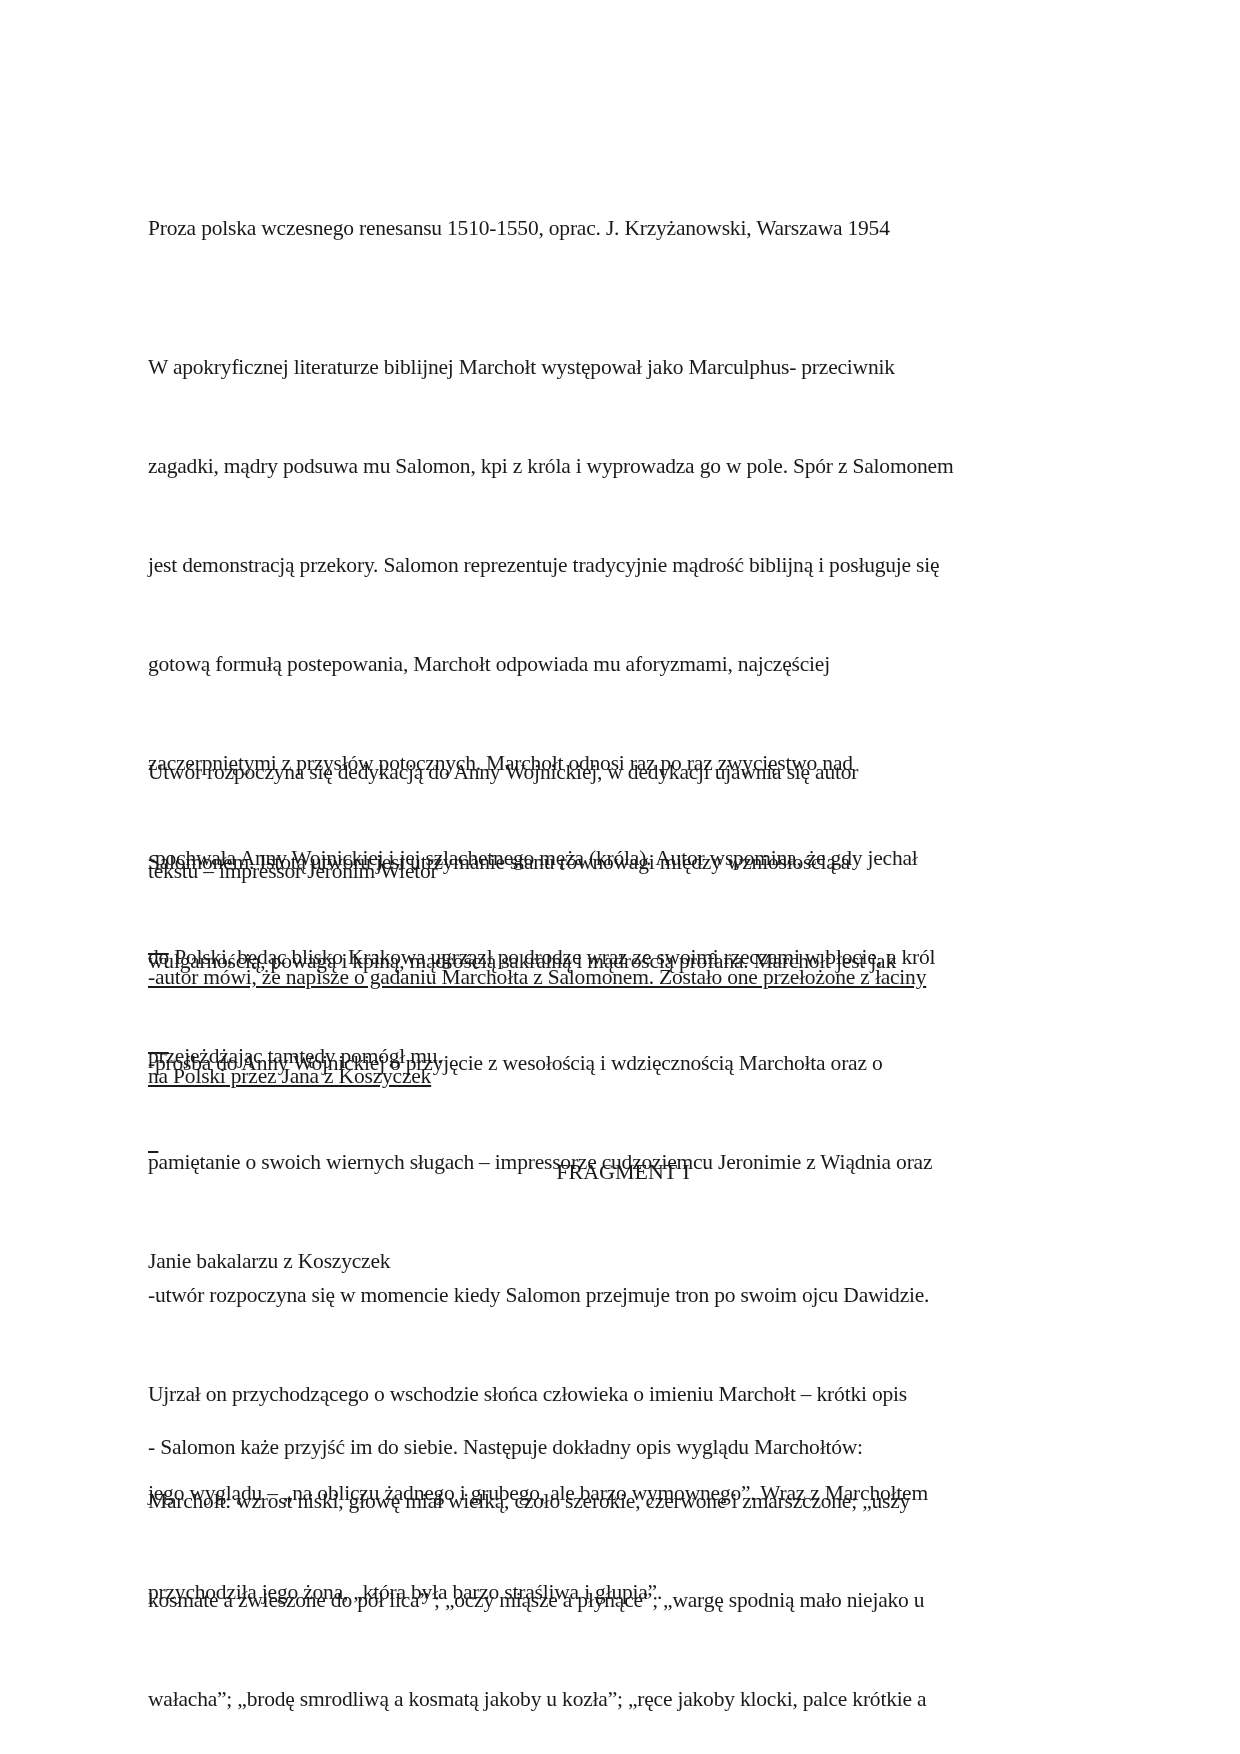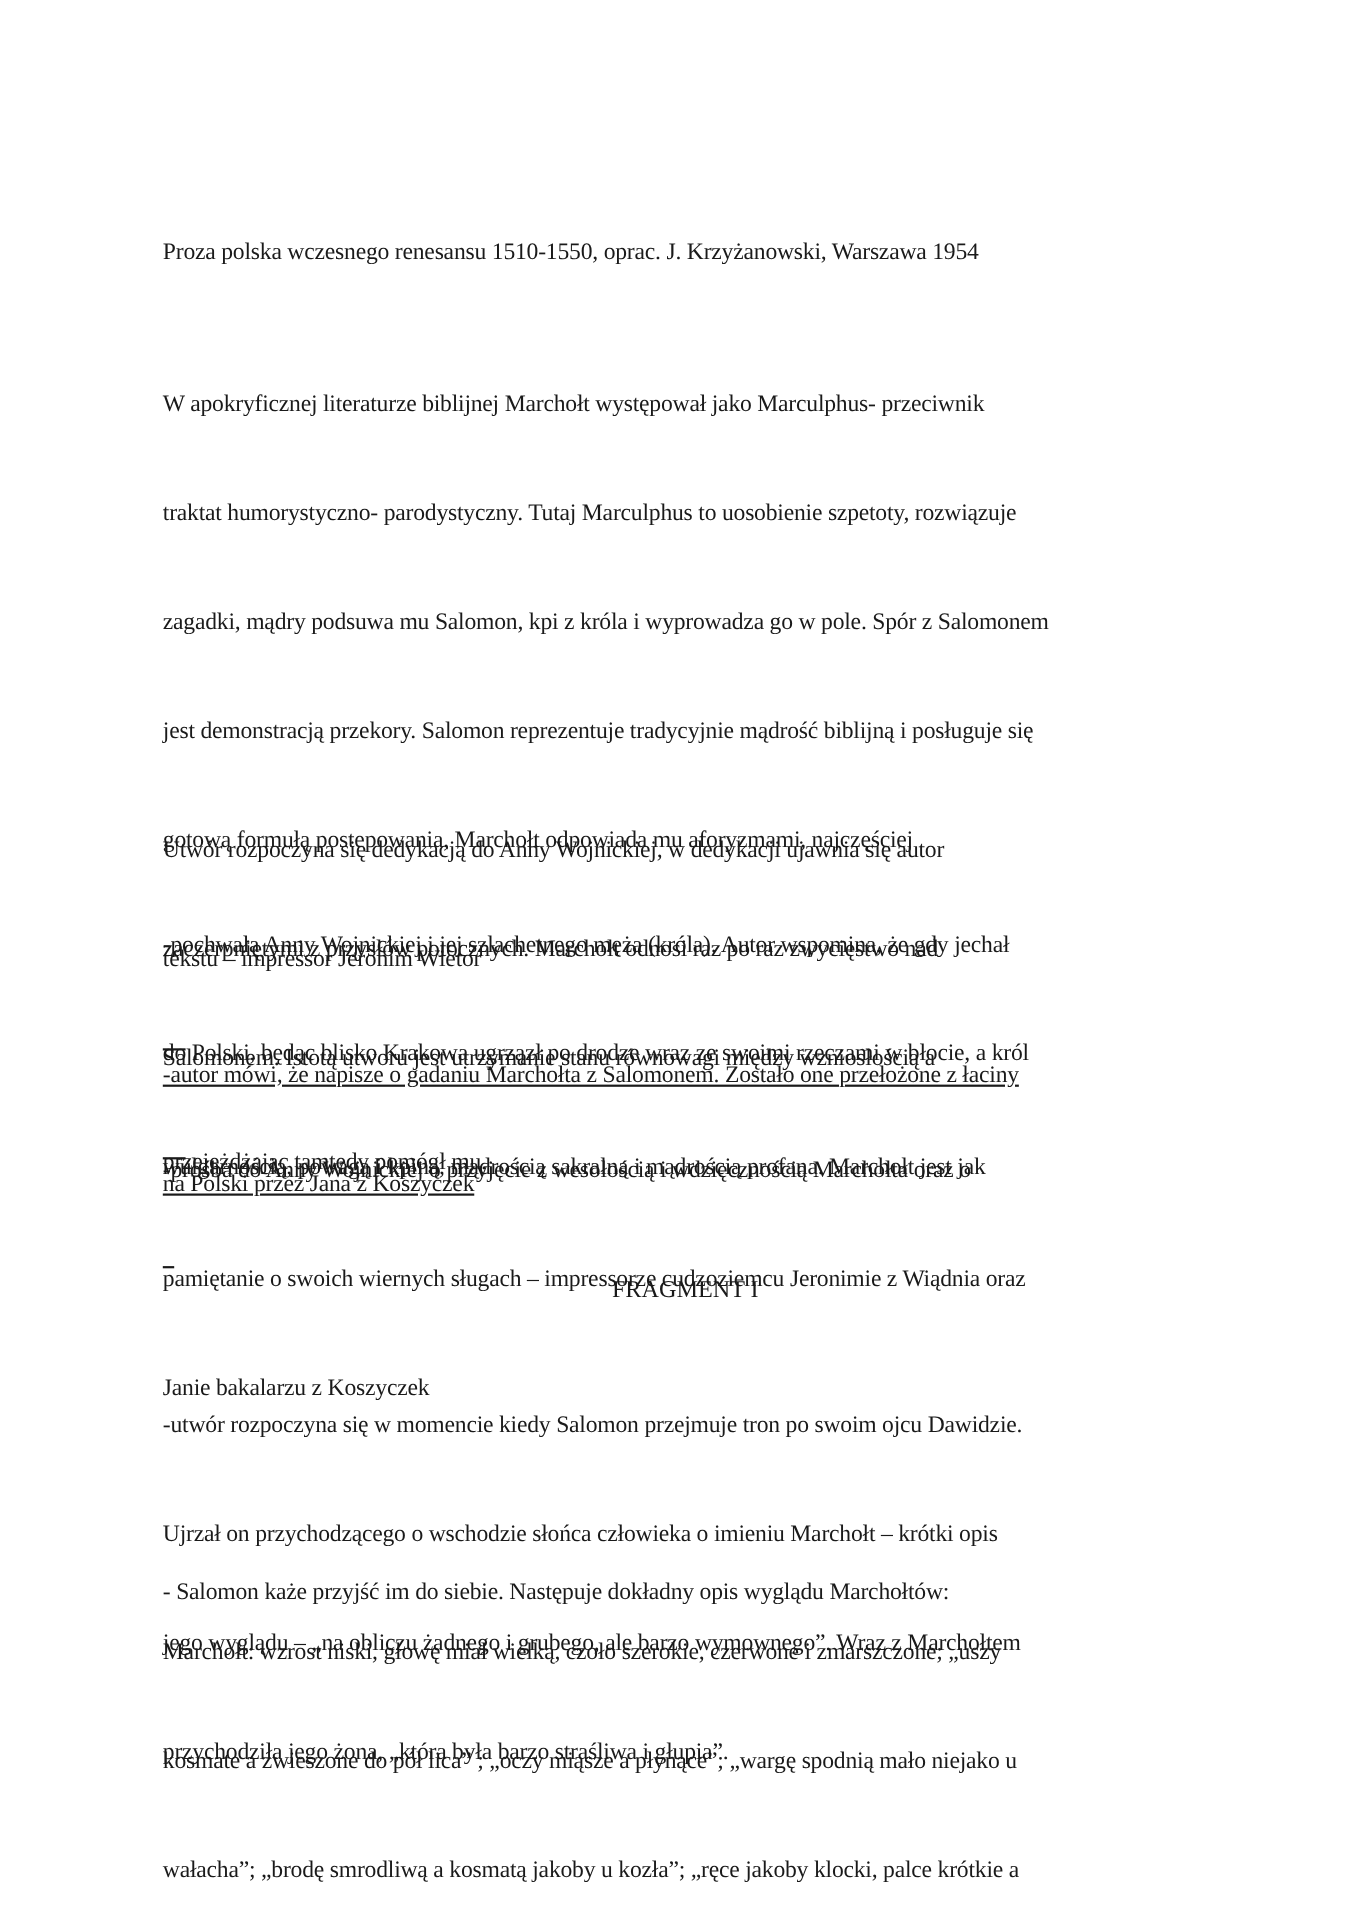--- a/index.html
+++ b/index.html
@@ -48,21 +48,20 @@
 <body>
 
 <div class="page">
 
   <div class="line-block" style="top:146px;">
     <span class="line">Proza polska wczesnego renesansu 1510-1550, oprac. J. Krzyżanowski, Warszawa 1954</span>
   </div>
 
   <div class="line-block" style="top:285px;">
     <span class="line">W apokryficznej literaturze biblijnej Marchołt występował jako Marculphus- przeciwnik</span>
-    <span class="line">traktat humorystyczno- parodystyczny. Tutaj Marculphus to uosobienie szpetoty, rozwiązuje</span>
     <span class="line">zagadki, mądry podsuwa mu Salomon, kpi z króla i wyprowadza go w pole. Spór z Salomonem</span>
     <span class="line">jest demonstracją przekory. Salomon reprezentuje tradycyjnie mądrość biblijną i posługuje się</span>
     <span class="line">gotową formułą postepowania, Marchołt odpowiada mu aforyzmami, najczęściej</span>
     <span class="line">zaczerpniętymi z przysłów potocznych. Marchołt odnosi raz po raz zwycięstwo nad</span>
     <span class="line">Salomonem. Istotą utworu jest utrzymanie stanu równowagi między wzniosłością a</span>
     <span class="line">wulgarnością, powagą i kpiną, mądrością sakralną i mądrością profana. Marchołt jest jak</span>
   </div>
 
   <div class="line-block" style="top:690px;">
     <span class="line">     Utwór rozpoczyna się dedykacją do Anny Wojnickiej, w dedykacji ujawnia się autor</span>

